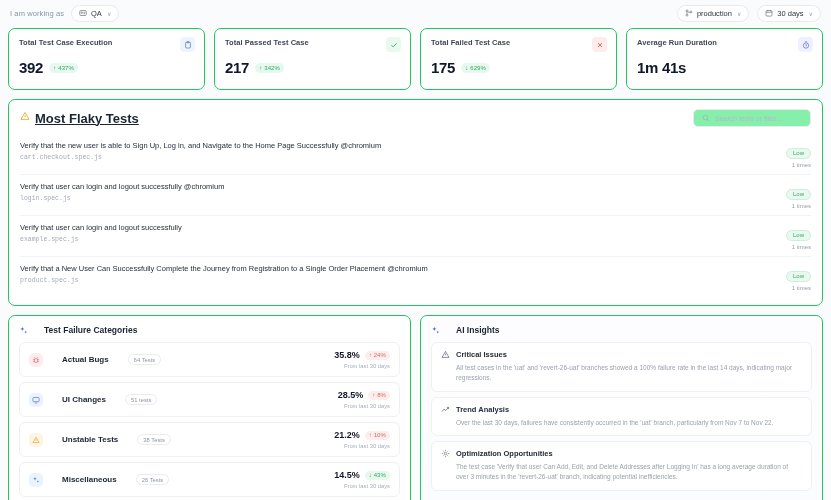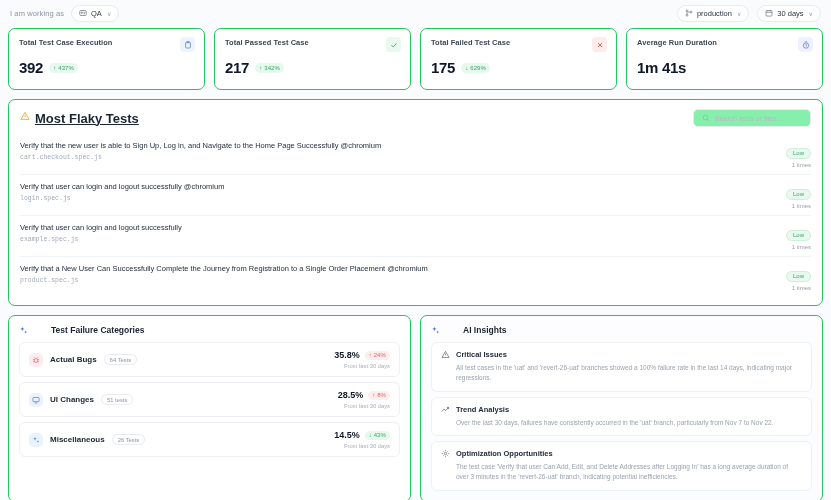--- a/index.html
+++ b/index.html
@@ -85,30 +85,30 @@
   .flaky-right { text-align: right; flex: none; width: 40px; }
   .sev-badge {
     display: inline-block; font-size: 6px; padding: 1.5px 6px; border-radius: 6px;
     background: #e9f9ef; color: #3aa96d; border: 1px solid #cdeeda;
   }
   .flaky-times { font-size: 6px; color: #98a1ad; margin-top: 3px; }
 
   
   .bottom { display: flex; gap: 9px; margin-top: 9px; }
   .panel { flex: 1; padding: 9px 10px 10px 10px; }
-  .panel-title { display: flex; align-items: center; gap: 23px; font-size: 8.5px; font-weight: 700; color: #1b2431; }
+  .panel-title { display: flex; align-items: center; gap: 16px; font-size: 8.5px; font-weight: 700; color: #1b2431; }
   .panel-title svg { width: 9px; height: 9px; display: block; }
   .sparkle-blue { color: #4b6bd8; }
 
   .cat-list { margin-top: 7px; display: flex; flex-direction: column; gap: 5px; }
   .cat-row {
     border: 1px solid #eef0f3; border-radius: 6px; background: #fff;
     padding: 7px 9px; display: flex; align-items: center; justify-content: space-between;
   }
-  .cat-left { display: flex; align-items: center; gap: 7px; }
+  .cat-left { display: flex; align-items: center; gap: 19px; }
   .cat-ico { width: 14px; height: 14px; border-radius: 5px; display: flex; align-items: center; justify-content: center; }
   .cat-ico svg { width: 8px; height: 8px; display: block; }
   .ico-red { background: #fdeced; color: #e2606a; }
   .ico-blue { background: #eaf1ff; color: #5579c4; }
   .ico-amber { background: #fdf5e4; color: #e3ab3c; }
   .ico-sky { background: #e8f3fd; color: #4b8fd4; }
   .cat-name { font-size: 8px; font-weight: 600; color: #1c2533; }
   .cat-count {
     font-size: 5.8px; color: #8b95a3; border: 1px solid #e9ebef;
     border-radius: 7px; padding: 1.5px 5px;
@@ -367,20 +367,42 @@
               <span class="cat-pct">28.5%</span>
               <span class="delta delta-up">
                 <span>↑</span>
                 <span>8%</span>
               </span>
             </div>
             <div class="cat-sub">From last 30 days</div>
           </div>
         </div>
 
+        <div class="cat-row">
+          <div class="cat-left">
+            <span class="cat-ico ico-amber">
+              <svg viewBox="0 0 16 16" fill="none" stroke="currentColor" stroke-width="1.4">
+                  <path d="M8 2.4L14.2 13.2H1.8z"></path>
+                  <path d="M8 6.4v3M8 11.2v.1"></path>
+                </svg>
+            </span>
+            <span class="cat-name">Unstable Tests</span>
+            <span class="cat-count">38 Tests</span>
+          </div>
+          <div class="cat-right">
+            <div class="cat-top">
+              <span class="cat-pct">21.2%</span>
+              <span class="delta delta-up">
+                <span>↑</span>
+                <span>10%</span>
+              </span>
+            </div>
+            <div class="cat-sub">From last 30 days</div>
+          </div>
+        </div>
 
         <div class="cat-row">
           <div class="cat-left">
             <span class="cat-ico ico-sky">
               <svg viewBox="0 0 16 16" fill="currentColor">
                   <path d="M6 1.8l1 2.6 2.6 1-2.6 1-1 2.6-1-2.6-2.6-1 2.6-1z"></path>
                   <path d="M11.8 8.4l.7 1.8 1.8.7-1.8.7-.7 1.8-.7-1.8-1.8-.7 1.8-.7z"></path>
                 </svg>
             </span>
             <span class="cat-name">Miscellaneous</span>

